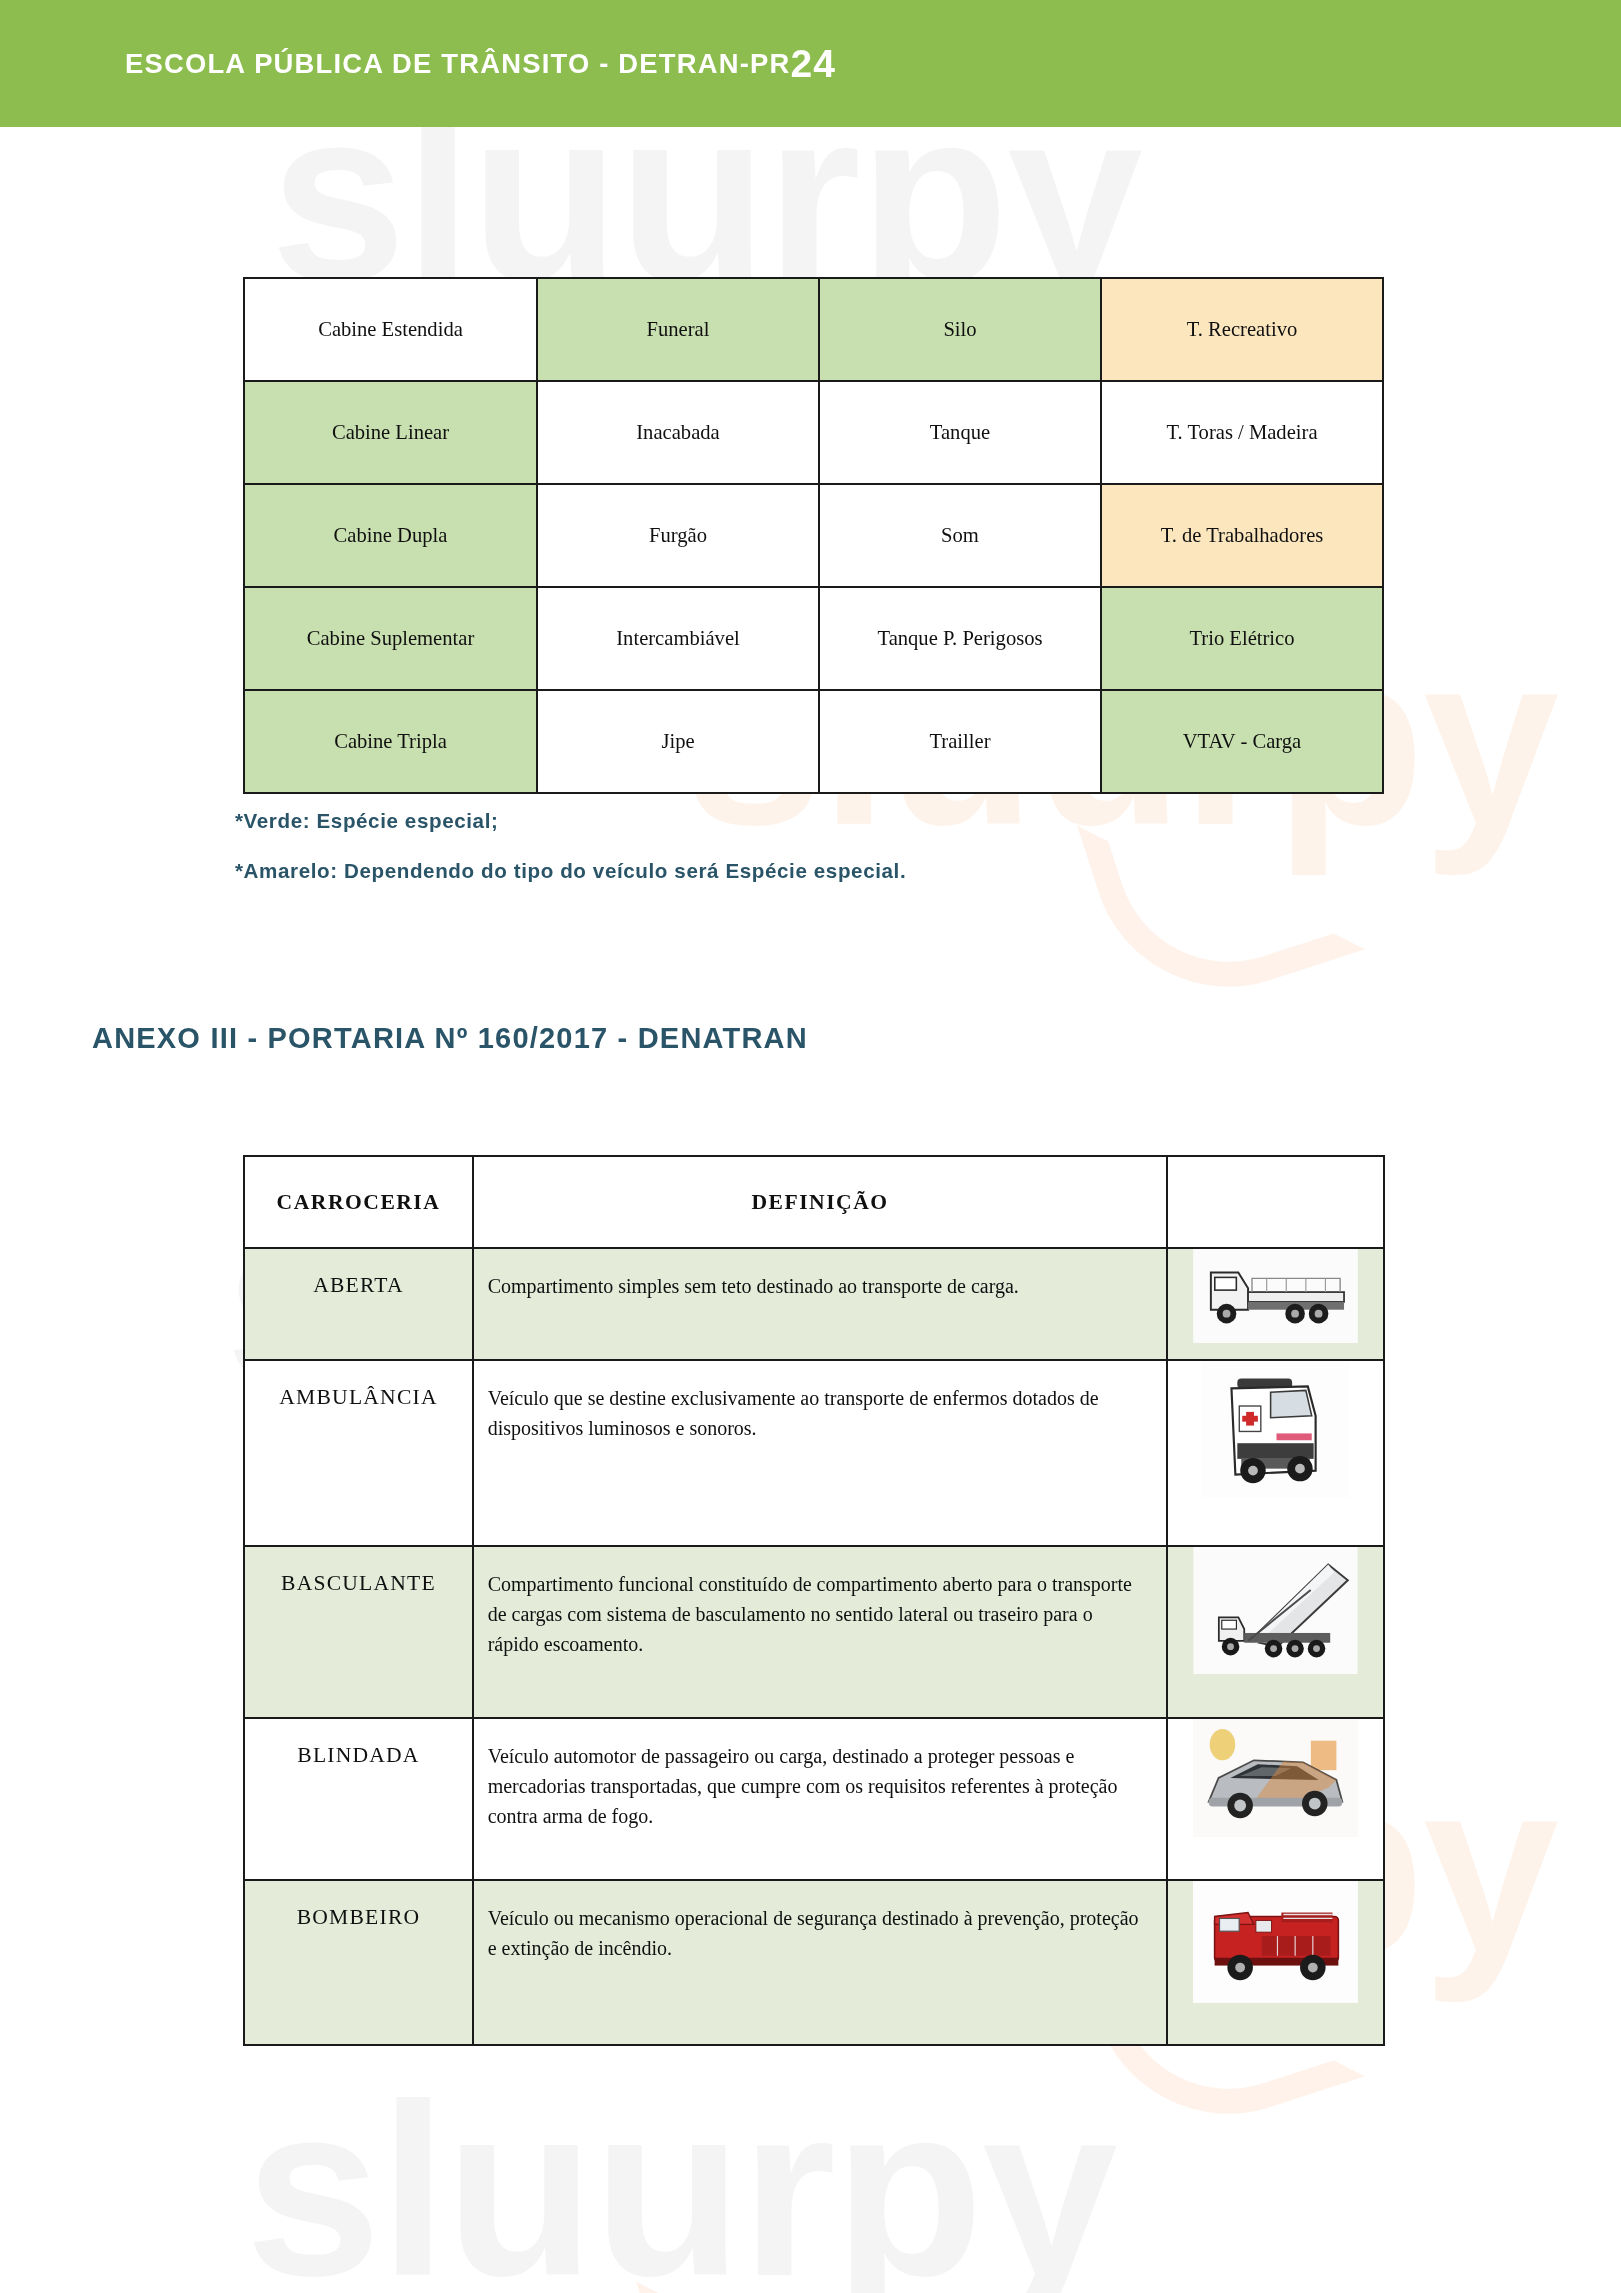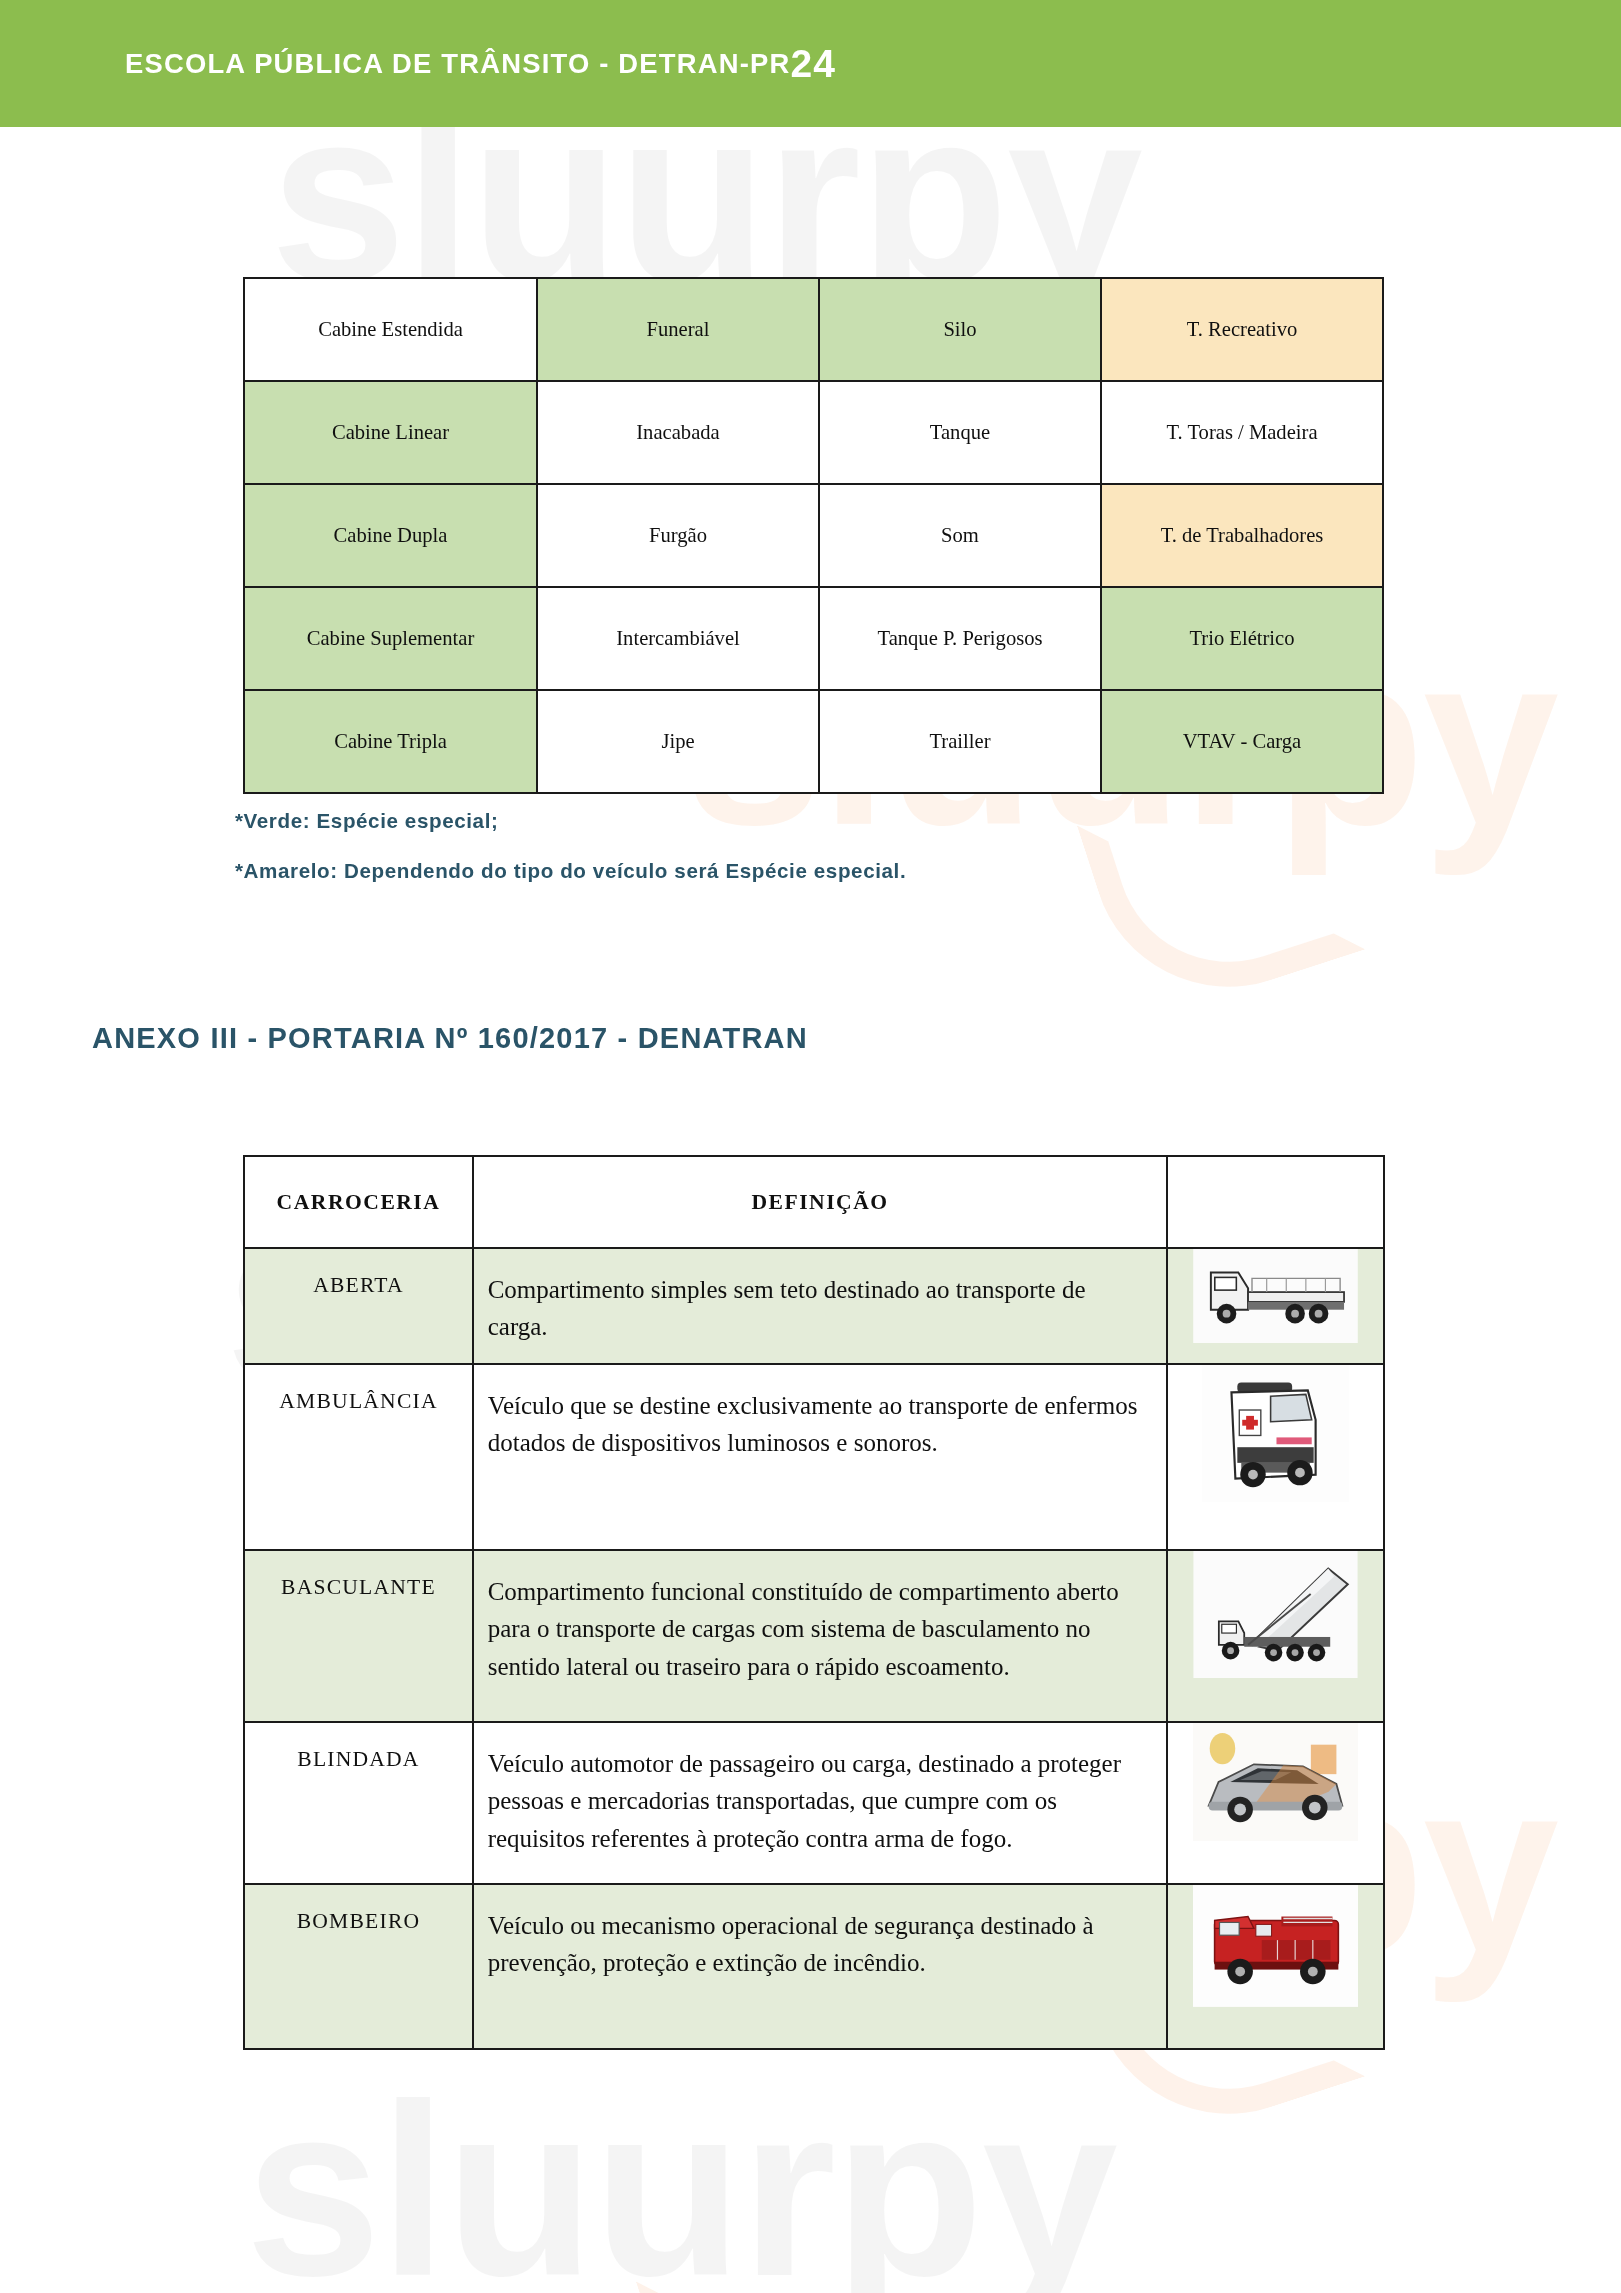--- a/index.html
+++ b/index.html
@@ -176,21 +176,21 @@
   .carroceria-table tbody tr.tinted td { background: #e4ecd9; }
   .carroceria-table tbody tr.untinted td { background: #ffffff; }
 
   .cc-name {
     text-align: center;
     font-size: 21.6px;
     letter-spacing: 1.2px;
     padding-top: 23.5px;
   }
   .cc-def {
-    font-size: 25px;
+    font-size: 20px;
     line-height: 1.5;
     padding: 21.6px 19.6px 17.6px 13.7px;
     text-align: left;
   }
   .cc-img {
     padding: 0;
     text-align: center;
     vertical-align: middle;
   }
   .cc-img-box {

